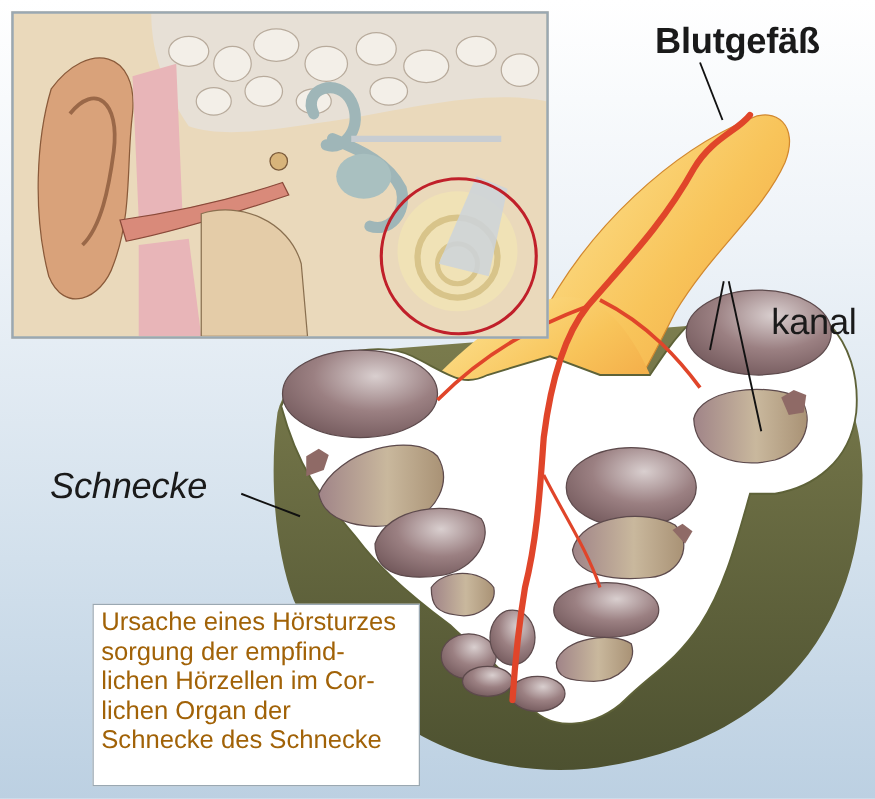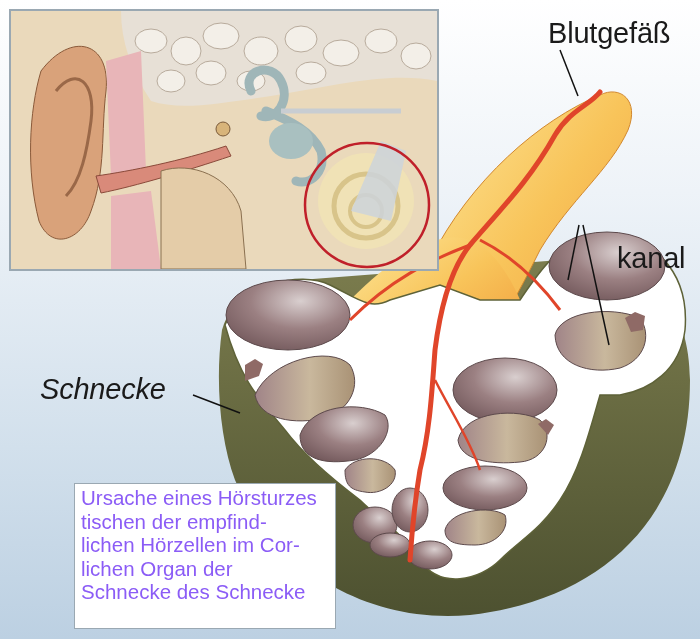--- a/index.html
+++ b/index.html
@@ -16,21 +16,21 @@
   .inset {
     position: absolute; left: 9px; top: 9px; width: 426px; height: 258px;
     border: 2px solid #9aa8b2; background: #e9d9bd; overflow: hidden;
   }
   .infobox {
     position: absolute; left: 74px; top: 483px; width: 262px; height: 146px;
     background: #ffffff; border: 1px solid #9aa8b2;
     padding: 2px 0 0 6px; box-sizing: border-box;
   }
   .infobox .line {
-    font-size: 20.5px; line-height: 23.6px; color: #8b5cf6;
+    font-size: 20.5px; line-height: 23.6px; color: #a16207;
     font-family: "Liberation Sans", sans-serif; white-space: nowrap;
   }
 </style>
 </head>
 <body>
 
 <div class="canvas">
 
   <svg width="700" height="639" style="position:absolute;left:0;top:0">
     <defs>
@@ -130,24 +130,24 @@
       <circle cx="212" cy="118" r="7" fill="#d8b47a" stroke="#7a5a3a"></circle>
 
       <circle cx="355" cy="190" r="48" fill="#f0e2b6"></circle>
       <circle cx="355" cy="195" r="32" fill="none" stroke="#d8c48a" stroke-width="5"></circle>
       <circle cx="355" cy="200" r="16" fill="none" stroke="#d8c48a" stroke-width="4"></circle>
       <path d="M370 130 L340 200 L380 210 L395 140 Z" fill="#cdd3da" opacity="0.85"></path>
       <circle cx="356" cy="194" r="62" fill="none" stroke="#c0202a" stroke-width="2.5"></circle>
     </svg>
   </div>
 
-  <div class="label" style="left:548px;top:18px;">Blutgefäß</div>
+  <div class="label" style="left:524px;top:18px;font-weight:bold;">Blutgefäß</div>
   <div class="label" style="left:617px;top:199px;margin-top:44px;">kanal</div>
   <div class="label" style="left:40px;top:374px;font-style:italic;">Schnecke</div>
 
   <div class="infobox">
     <div class="line">Ursache eines Hörsturzes</div>
-    <div class="line">tischen der empfind-</div>
+    <div class="line">sorgung der empfind-</div>
     <div class="line">lichen Hörzellen im Cor-</div>
     <div class="line">lichen Organ der</div>
     <div class="line">Schnecke des Schnecke</div>
   </div>
 </div>
 
 </body></html>

